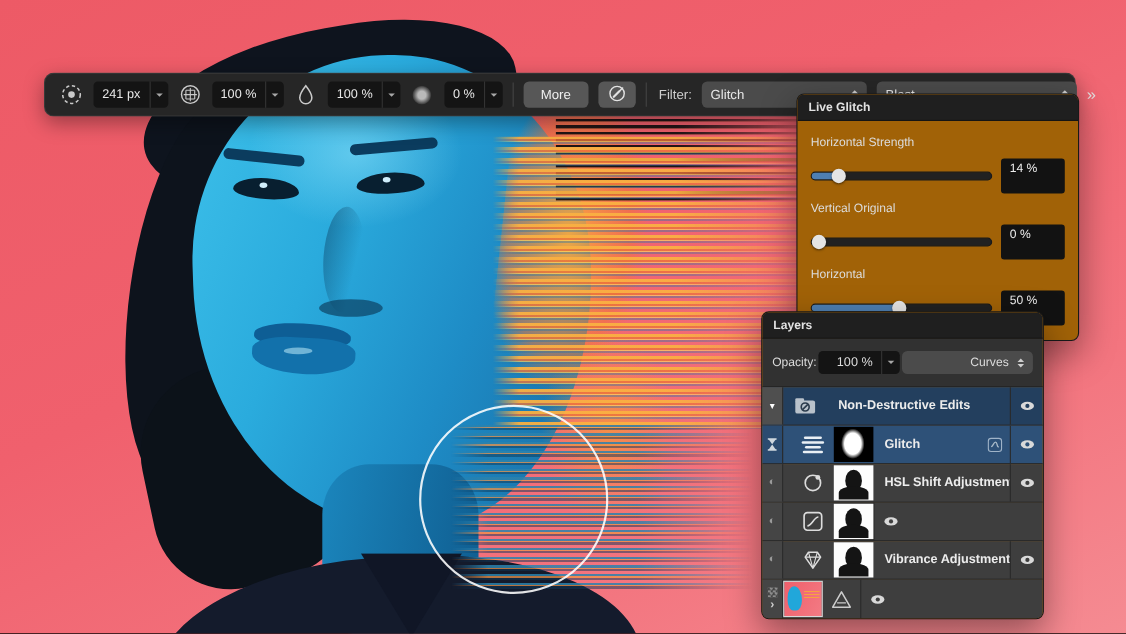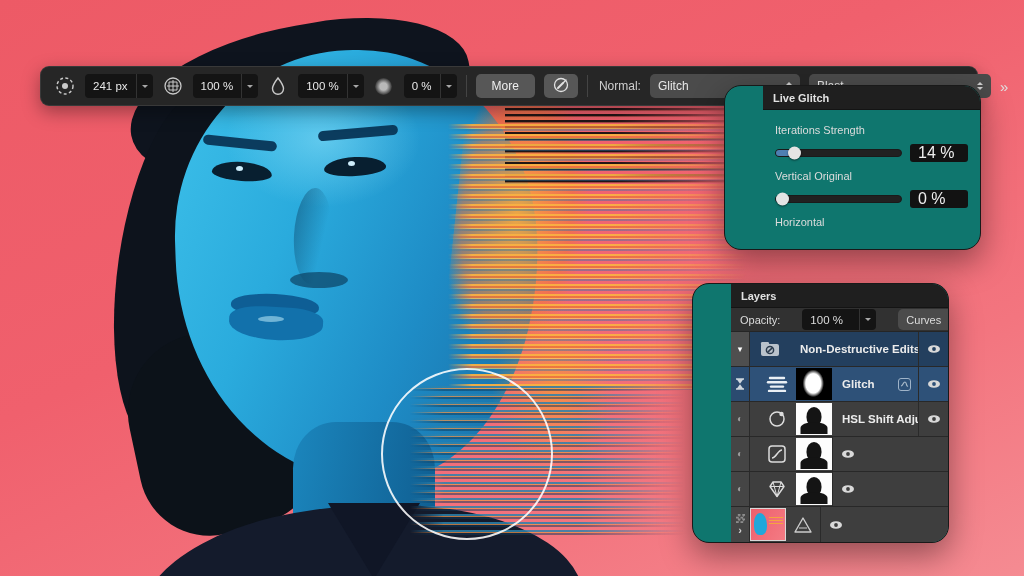--- a/index.html
+++ b/index.html
@@ -66,36 +66,36 @@
   .tb-label { color:#cfcfcf; margin-left:2px; }
   .select { height:24px; background:#4b4b4b; border-radius:5px; display:flex; align-items:center; padding:0 8px; font-size:12px; flex:none; }
   .select .txt { flex:1; }
   .updown { display:flex; flex-direction:column; align-items:center; gap:2px; margin-left:8px; }
   .updown i { display:block; width:0; height:0; border:3px solid transparent; }
   .updown i.up { border-bottom-color:#cfcfcf; }
   .updown i.dn { border-top-color:#cfcfcf; }
   .overflow { margin-left:auto; font-size:15px; color:#e0e0e0; letter-spacing:-1px; }
 
   
-  .panel { position:absolute; width:257px; z-index:20; background:#0f766e; border:1px solid #191919;
-    border-radius:17px; box-shadow:0 12px 32px rgba(0,0,0,.4); overflow:hidden; color:#e6e6e6;padding-left:38px; }
+  .panel { position:absolute; width:257px; z-index:20; background:#a16207; border:1px solid #191919;
+    border-radius:7px; box-shadow:0 12px 32px rgba(0,0,0,.4); overflow:hidden; color:#e6e6e6; }
   .panel-hdr { height:24px; background:#1f1f1f; border-bottom:1px solid #141414;
     font-size:11px; font-weight:bold; color:#e2e2e2; line-height:24px; padding:0 10px; }
   .lg-panel { left:724px; top:85px; }
   .lg-body { padding:6px 12px 13px; }
   .sl-label { font-size:11px; color:#dcdcdc; margin:8px 0 8px; }
   .sl-row { display:flex; align-items:center; gap:8px; }
   .track { position:relative; flex:1; height:8px; background:#212121; border:1px solid #1a1a1a; border-radius:4px; }
   .fill { position:absolute; left:0; top:0; height:100%; background:#4e7fb2; border-radius:4px 0 0 4px; }
   .knob { position:absolute; top:50%; transform:translateY(-50%); width:13px; height:13px; background:#e4e4e4; border-radius:50%; box-shadow:0 1px 2px rgba(0,0,0,.5); }
-  .val-box { width:58px; height:18px; background:#121212; border-radius:3px; font-size:16px; color:#eee; line-height:18px; padding-left:8px; flex:none; }
+  .val-box { width:58px; height:32px; background:#121212; border-radius:3px; font-size:11px; color:#eee; line-height:18px; padding-left:8px; flex:none; }
 
   
   .layers-panel { left:692px; top:283px; }
-  .controls { height:24px; background:#313131; border-bottom:1px solid #252525; display:flex; align-items:center; gap:22px; padding:0 9px; font-size:11px; color:#dcdcdc; }
+  .controls { height:44px; background:#313131; border-bottom:1px solid #252525; display:flex; align-items:center; gap:2px; padding:0 9px; font-size:11px; color:#dcdcdc;text-align:right; }
   .controls .field { height:21px; }
   .controls .select { height:21px; flex:1; font-size:11px; }
   .lrow { display:flex; align-items:stretch; height:35px; background:#3e3e3e; border-bottom:1px solid #282828; }
   .lrow:last-child { border-bottom:none; }
   .lrow.sel-group { background:#233f5e; }
   .lrow.sel { background:#2e5178; }
   .gutter { width:19px; flex:none; border-right:1px solid #2a2a2a; background:#454545; display:flex; flex-direction:column; align-items:center; justify-content:center; gap:2px; }
   .sel-group .gutter { background:#4f4f4f; color:#fff; font-size:9px; }
   .sel .gutter { background:#2b4b70; }
   .half-circle { color:#9a9a9a; font-size:10px; line-height:1; }
@@ -208,58 +208,65 @@
     <div class="btn btn-icon">
       <span>
         <svg width="20" height="20">
             <circle cx="10" cy="10" r="6.5" fill="none" stroke="#e2e2e2" stroke-width="1.3"></circle>
             <path d="M7,13 L12,8" stroke="#e2e2e2" stroke-width="2" stroke-linecap="round"></path>
             <path d="M12.5,7.5 L15,5" stroke="#e2e2e2" stroke-width="1.4" stroke-linecap="round"></path>
           </svg>
       </span>
     </div>
     <span class="sep"></span>
-    <span class="tb-label">Normal:</span>
+    <span class="tb-label">Filter:</span>
     <div class="select" style="width:150px">
       <span class="txt">Glitch</span>
       <span class="updown">
           <i class="up"></i>
           <i class="dn"></i>
         </span>
     </div>
     <div class="select" style="width:182px">
       <span class="txt">Blast</span>
       <span class="updown">
           <i class="up"></i>
           <i class="dn"></i>
         </span>
     </div>
     <span class="overflow">»</span>
   </div>
 
   <div class="panel lg-panel">
     <div class="panel-hdr">Live Glitch</div>
     <div class="lg-body">
-      <div class="sl-label">Iterations Strength</div>
+      <div class="sl-label">Horizontal Strength</div>
       <div class="sl-row">
         <div class="track">
             <div class="fill" style="width: 15%;"></div>
             <div class="knob" style="left: clamp(0px, 15% - 6.5px, 100% - 13px);"></div>
           </div>
         <div class="val-box">14 %</div>
       </div>
       <div class="sl-label">Vertical Original</div>
       <div class="sl-row">
         <div class="track">
             <div class="fill" style="width: 2%;"></div>
             <div class="knob" style="left: clamp(0px, 2% - 6.5px, 100% - 13px);"></div>
           </div>
         <div class="val-box">0 %</div>
       </div>
       <div class="sl-label">Horizontal</div>
+      <div class="sl-row">
+        <div class="track">
+            <div class="fill" style="width: 49%;"></div>
+            <div class="knob" style="left: clamp(0px, 49% - 6.5px, 100% - 13px);"></div>
+          </div>
+        <div class="val-box">50 %</div>
+      </div>
     </div>
   </div>
 
   <div class="panel layers-panel">
     <div class="panel-hdr">Layers</div>
     <div class="controls">
       <span>Opacity:</span>
       <div class="field" style="width:74px">
         <span class="val" style="flex:1">100 %</span>
         <span class="chev">
@@ -373,20 +380,21 @@
       <div class="gutter">
           <span class="half-circle">◐</span>
         </div>
       <div class="iconcell">
         <svg width="22" height="22">
             <path d="M7,4 L15,4 L18,8.5 L11,18.5 L4,8.5 Z" fill="none" stroke="#dcdcdc" stroke-width="1.4" stroke-linejoin="round"></path>
             <path d="M4,8.5 L18,8.5 M7,4 L11,18.5 M15,4 L11,18.5" fill="none" stroke="#dcdcdc" stroke-width="1"></path>
           </svg>
       </div>
       <div class="thumb thumb-sil"></div>
+      <div class="lname">Vibrance Adjustment</div>
       <div class="eyecell">
         <svg width="14" height="10">
             <ellipse cx="7" cy="5" rx="6" ry="3.8" fill="#d9d9d9"></ellipse>
             <circle cx="7" cy="5" r="1.9" fill="#3e3e3e"></circle>
           </svg>
       </div>
     </div>
 
     <div class="lrow">
       <div class="gutter">

